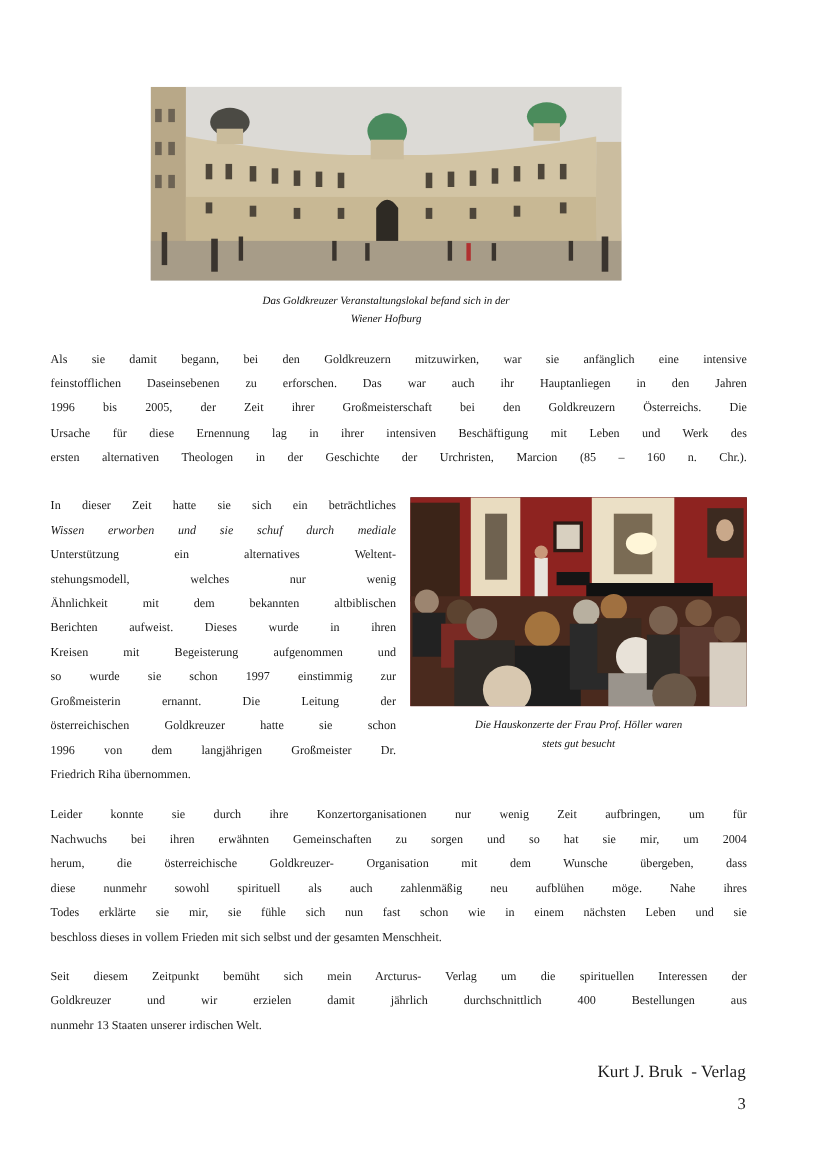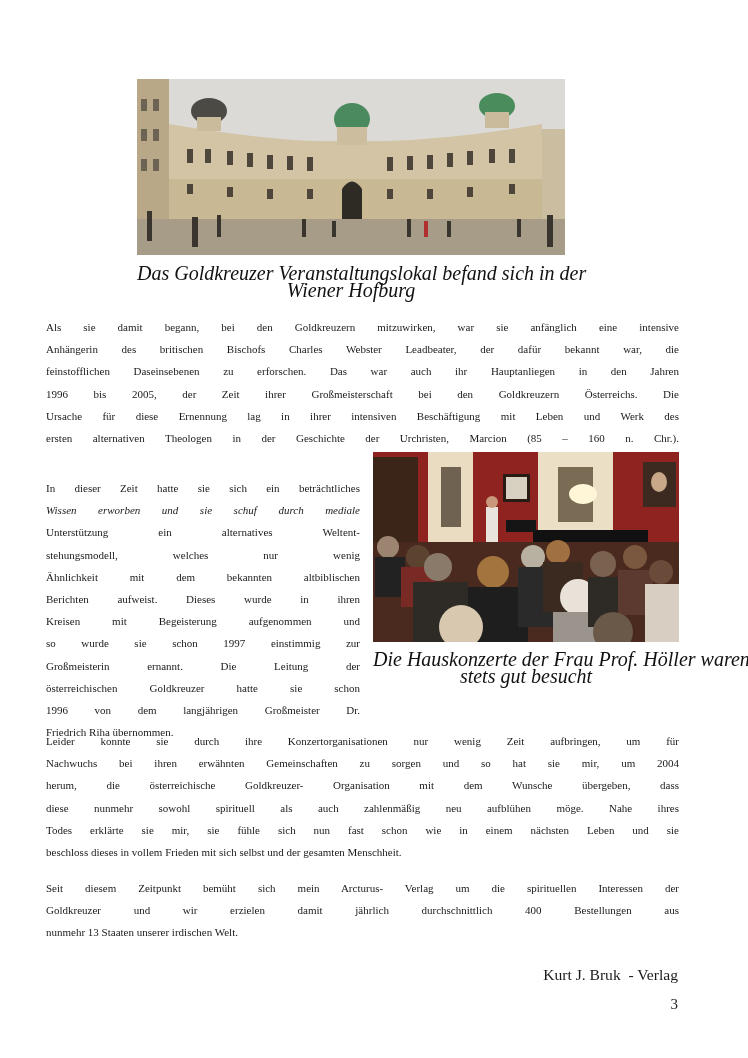--- a/index.html
+++ b/index.html
@@ -2,21 +2,21 @@
 <html><head>
 <meta charset="utf-8">
 <style>
   html, body { margin: 0; padding: 0; background: #ffffff; }
   body { width: 748px; height: 1058px; position: relative; overflow: hidden;
          font-family: "Liberation Serif", "DejaVu Serif", serif; color: #1a1a1a; }
   .abs { position: absolute; }
   .para { font-size: 11px; line-height: 22.2px; text-align: justify; margin: 0; }
   .line { display: block; white-space: nowrap; text-align: justify; text-align-last: justify; }
   .line.last { text-align-last: left; }
-  .caption { font-style: italic; font-size: 20px; line-height: 17px; text-align: center; color: #111; }
+  .caption { font-style: italic; font-size: 10px; line-height: 17px; text-align: center; color: #111; }
 
   
   #photo1 { left: 137px; top: 79px; width: 428px; height: 176px; overflow: hidden;
             background: linear-gradient(#d8d6d2 0%, #e6e4df 30%, #cfc6b3 45%, #c9bda2 70%, #b0a48e 78%, #9c9282 100%); }
   #photo1 svg { display: block; }
 
   
   #photo2 { left: 373px; top: 452px; width: 306px; height: 190px; overflow: hidden; background: #5a1c18; }
   #photo2 svg { display: block; }
 
@@ -94,29 +94,28 @@
     <rect x="287" y="142" width="4" height="16" fill="#b03030"></rect>
   </svg>
 </div>
 <div class="abs caption" style="left:137px; top:265px; width:428px;">
   <span class="line last" style="text-align:center;text-align-last:center;">Das Goldkreuzer Veranstaltungslokal befand sich in der</span>
   <span class="line last" style="text-align:center;text-align-last:center;">Wiener Hofburg</span>
 </div>
 
 <div class="abs para" style="left:46px; top:316px; width:633px;">
   <span class="line" style="white-space: normal;">Als sie damit begann, bei den Goldkreuzern mitzuwirken, war sie anfänglich eine intensive</span>
-  <span class="line" style="white-space: normal;">Anhängerin des britischen  Bischofs Charles Webster Leadbeater, der dafür bekannt war, die</span>
   <span class="line" style="white-space: normal;">feinstofflichen Daseinsebenen zu erforschen. Das war auch ihr Hauptanliegen in den Jahren</span>
   <span class="line" style="white-space: normal;">1996 bis 2005, der Zeit ihrer Großmeisterschaft bei den Goldkreuzern Österreichs. Die</span>
   <span class="line" style="white-space: normal;">Ursache für diese Ernennung lag in ihrer intensiven Beschäftigung mit Leben und Werk des</span>
   <span class="line" style="white-space: normal;">ersten alternativen Theologen in der Geschichte der Urchristen, Marcion (85 – 160 n. Chr.).</span>
 </div>
 
 <div class="abs para" style="left:46px; top:449px; width:314px;">
-  <span class="line" style="white-space: normal; margin-top: 28px;">In dieser Zeit hatte sie sich ein beträchtliches</span>
+  <span class="line" style="white-space: normal;">In dieser Zeit hatte sie sich ein beträchtliches</span>
   <span class="line" style="white-space: normal; font-style: italic;">Wissen erworben und sie schuf durch mediale</span>
   <span class="line" style="white-space: normal;">Unterstützung ein alternatives Weltent-</span>
   <span class="line" style="white-space: normal;">stehungsmodell, welches nur wenig</span>
   <span class="line" style="white-space: normal;">Ähnlichkeit mit dem bekannten altbiblischen</span>
   <span class="line" style="white-space: normal;">Berichten aufweist. Dieses wurde in ihren</span>
   <span class="line" style="white-space: normal;">Kreisen mit Begeisterung aufgenommen und</span>
   <span class="line" style="white-space: normal;">so wurde sie schon 1997 einstimmig zur</span>
   <span class="line" style="white-space: normal;">Großmeisterin ernannt. Die Leitung der</span>
   <span class="line" style="white-space: normal;">österreichischen Goldkreuzer hatte sie schon</span>
   <span class="line" style="white-space: normal;">1996 von dem langjährigen Großmeister Dr.</span>

